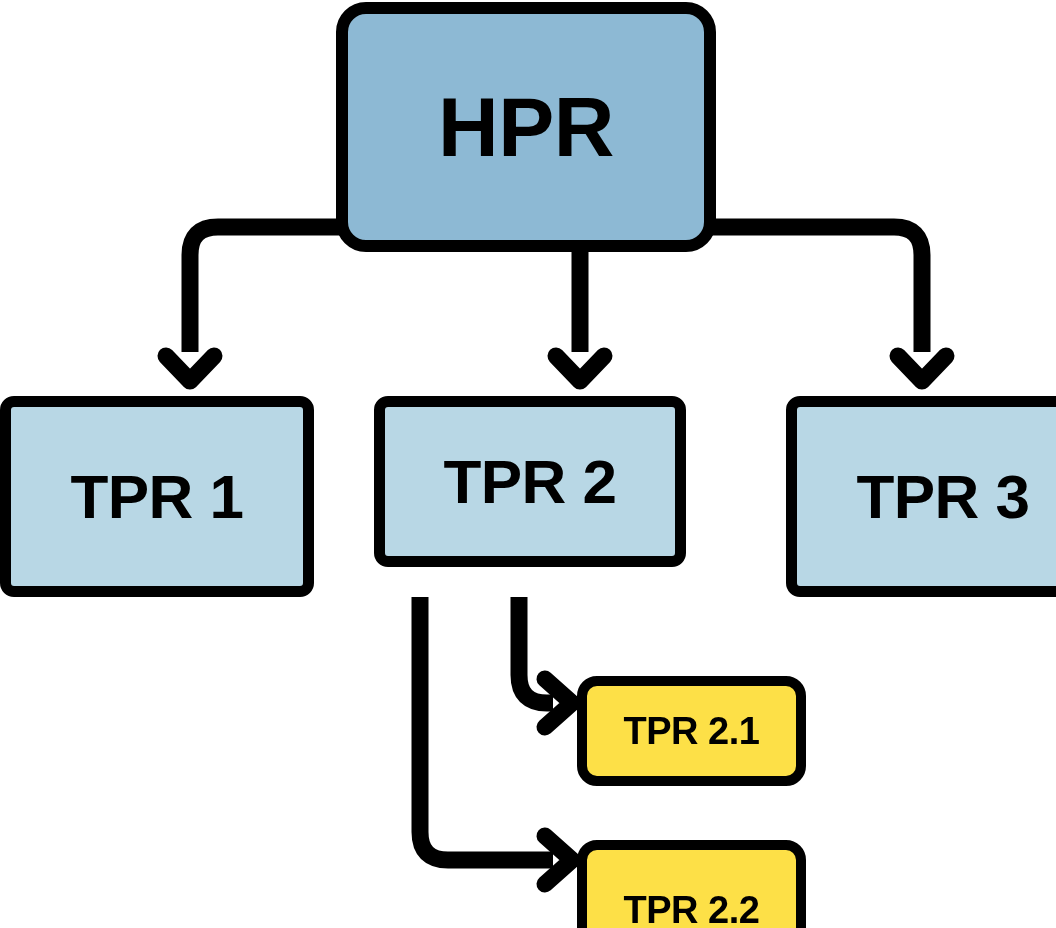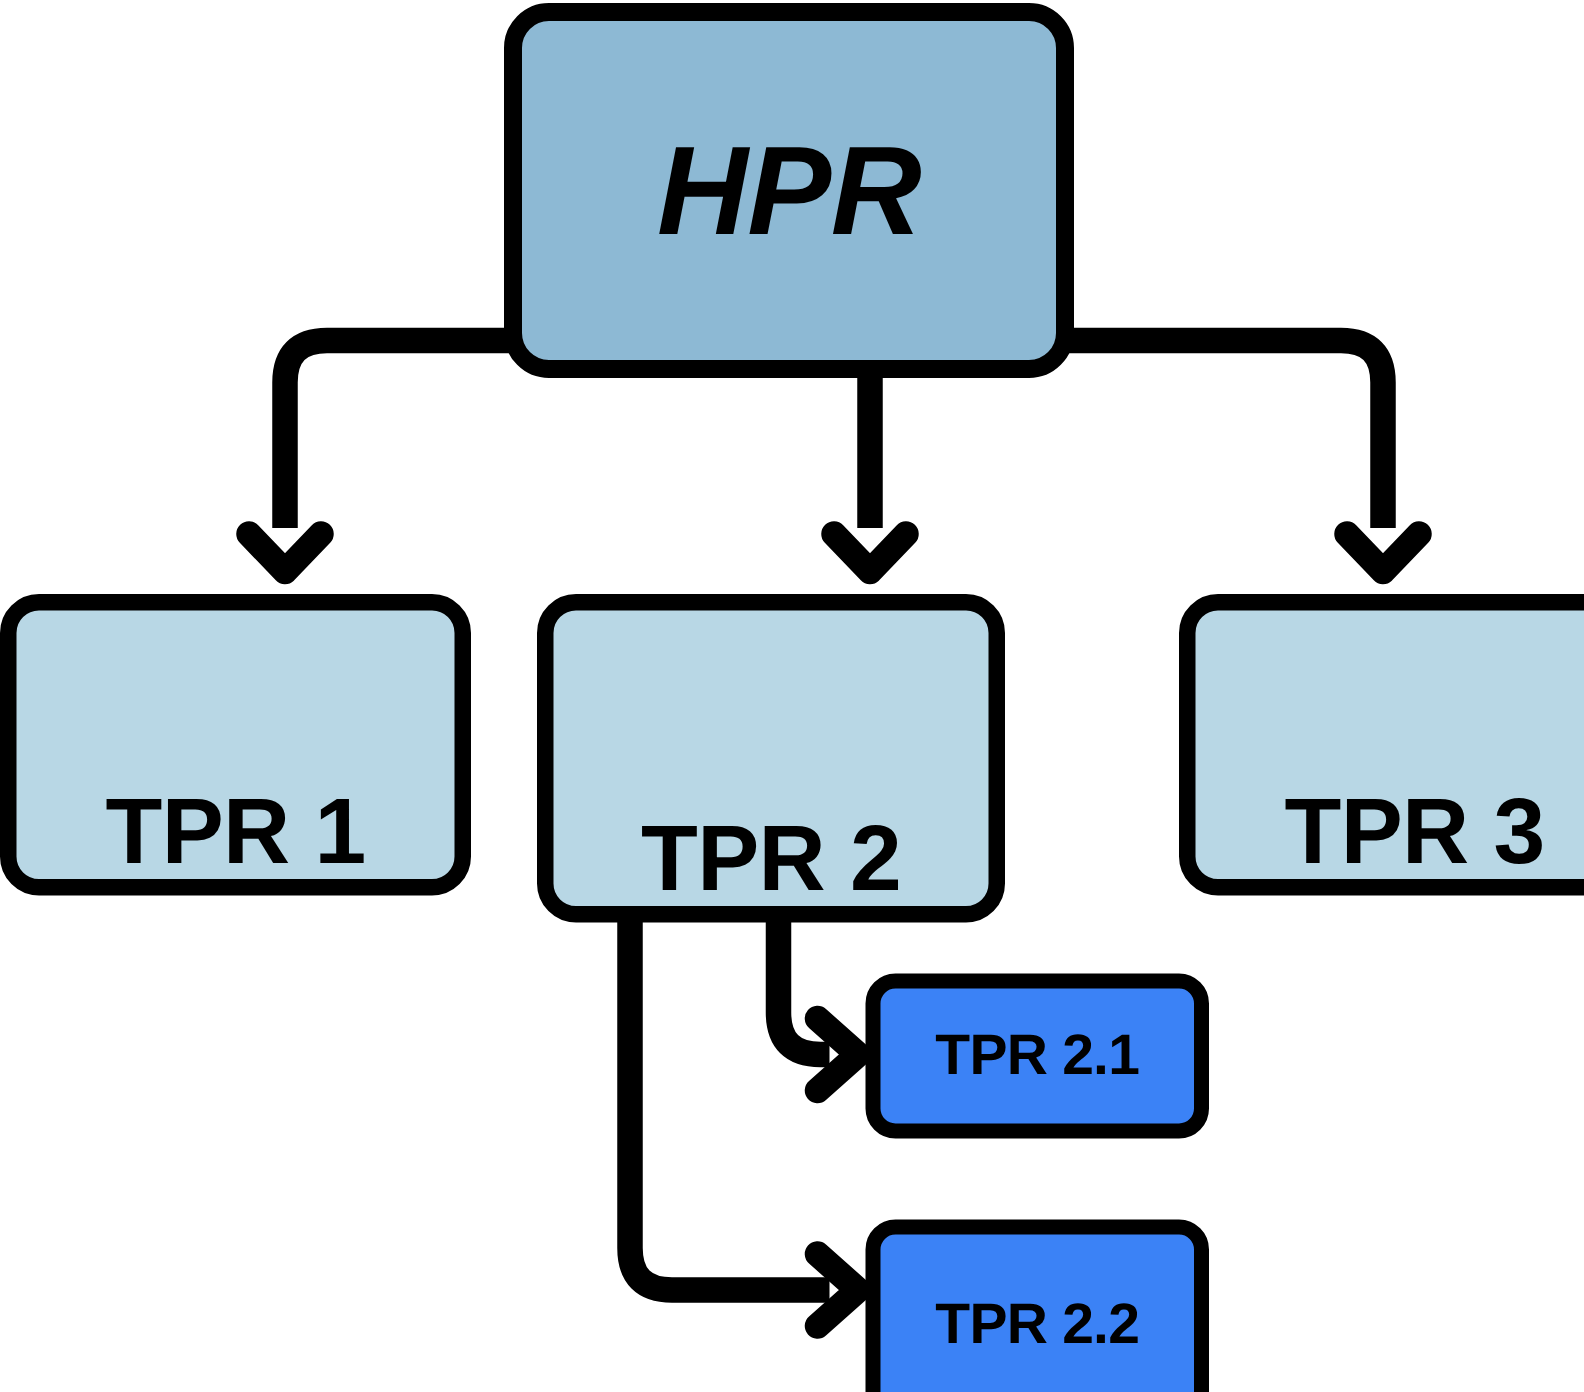--- a/index.html
+++ b/index.html
@@ -38,39 +38,38 @@
     letter-spacing: -0.5px;
     text-align: center;
     line-height: 1;
     user-select: none;
   }
   .node.level-1 {
     background: #8db9d4;
     font-size: 84px;
     border-radius: 30px;
     border-width: 12px;
-    font-style: italic;
   }
   .node.level-2 {
     background: #b8d7e5;
     font-size: 62px;
-    border-radius: 26px;
+    border-radius: 14px;
     border-width: 11px;
-    align-items: flex-end;
   }
   .node.level-3 {
-    background: #3b82f6;
+    background: #fde047;
     font-size: 38px;
     border-radius: 20px;
     border-width: 10px;
+    margin-top: 27px;
   }
   
   #node-hpr     { left: 336px; top: 2px;   width: 380px; height: 250px; }
   #node-tpr1    { left: 0px;   top: 396px; width: 314px; height: 201px; }
-  #node-tpr2    { left: 358px; top: 396px; width: 312px; height: 219px; }
+  #node-tpr2    { left: 374px; top: 396px; width: 312px; height: 171px; }
   #node-tpr3    { left: 786px; top: 396px; width: 314px; height: 201px; }
   #node-tpr21   { left: 577px; top: 649px; width: 229px; height: 110px; }
   #node-tpr22   { left: 577px; top: 813px; width: 229px; height: 139px; }
 </style>
 </head>
 <body>
 
 <div id="diagram-root">
 
   <svg id="edge-layer" viewBox="0 0 1056 928" width="1056" height="928" aria-hidden="true">

